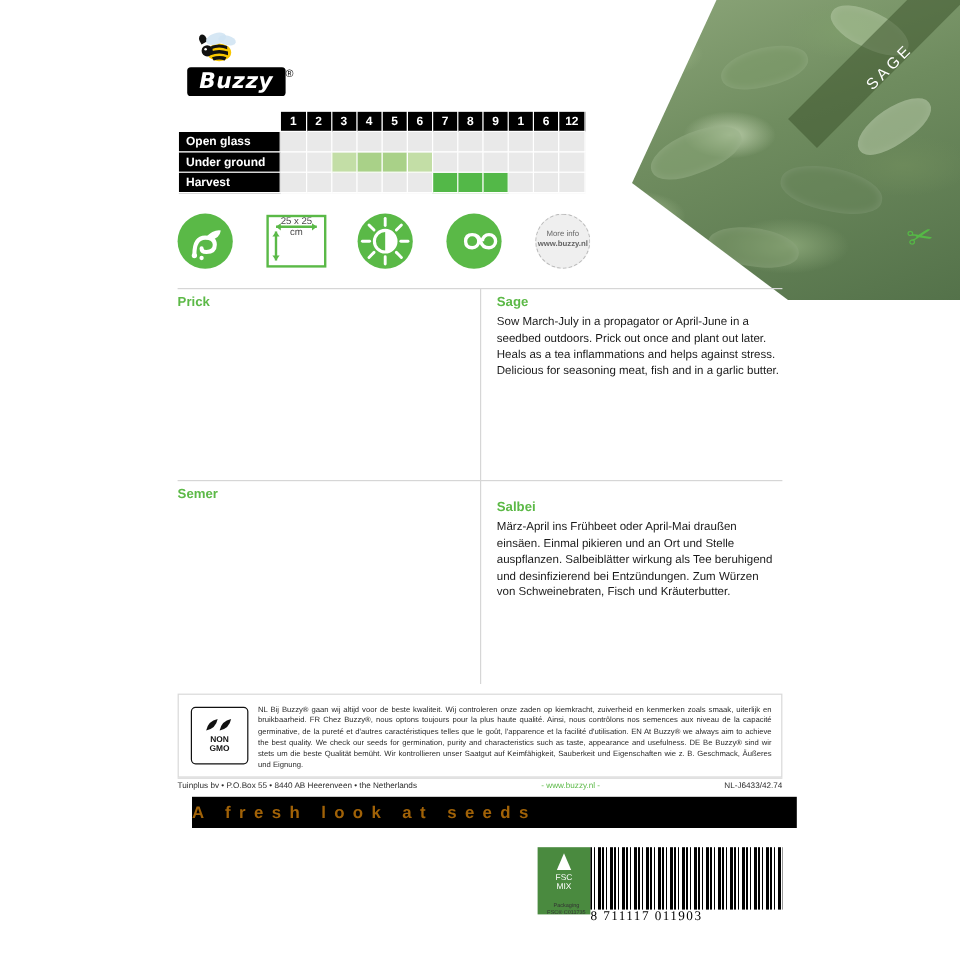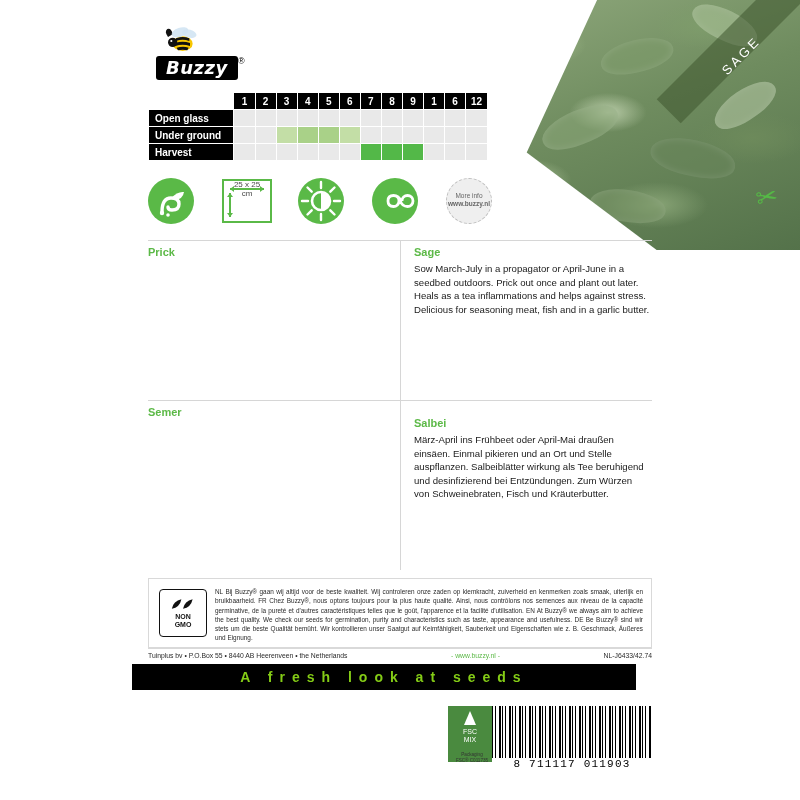--- a/index.html
+++ b/index.html
@@ -271,27 +271,27 @@
     display: flex;
     justify-content: space-between;
     padding-top: 3px;
     border-top: 1px solid #d9d9d9;
     box-sizing: border-box;
   }
   .addr-row .mid { color: #5cb947; }
 
   .slogan {
     position: absolute;
-    left: 132px; top: 664px;
+    left: 160px; top: 664px;
     width: 504px; height: 26px;
     background: #000;
-    color: #84cc16;
+    color: #a16207;
     font-size: 14px;
     letter-spacing: 7px;
-    text-align: center;
+    text-align: left;
     line-height: 26px;
     font-weight: bold;
   }
 
   
   .fsc {
     position: absolute;
     left: 448px; top: 706px;
     width: 44px; height: 56px;
     background: #4a8a3f;
@@ -328,25 +328,24 @@
     position: absolute; inset: 0;
     background: repeating-linear-gradient(to right,
       #000 0px, #000 1.4px, #fff 1.4px, #fff 3.2px,
       #000 3.2px, #000 4.2px, #fff 4.2px, #fff 6.6px,
       #000 6.6px, #000 8.8px, #fff 8.8px, #fff 10px);
   }
   .barcode-num {
     position: absolute;
     left: 492px; top: 758px;
     width: 160px;
-    font-family: Liberation Mono, monospace;
+    font-family: Liberation Serif, serif;
     font-size: 11px;
     letter-spacing: 1.2px;
     color: #000;
-    text-align: center;
   }
 </style>
 </head>
 <body>
 
 <div class="packet">
 
   <div class="photo">
     <div class="photo-bg"></div>
     <div class="leaf" style="left:30px;top:18px;width:64px;height:30px;background:#9cb887;transform:rotate(18deg);"></div>

